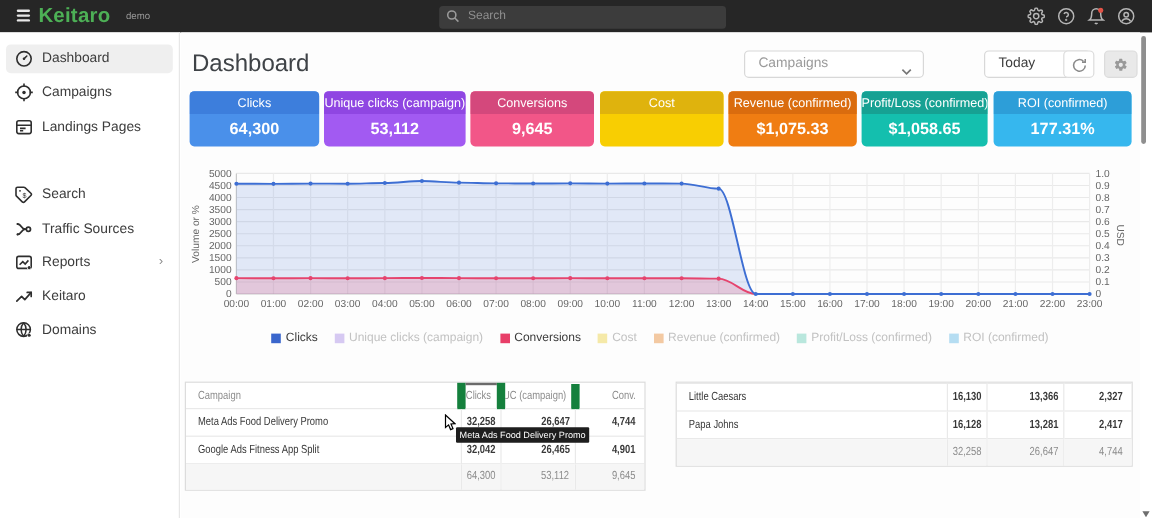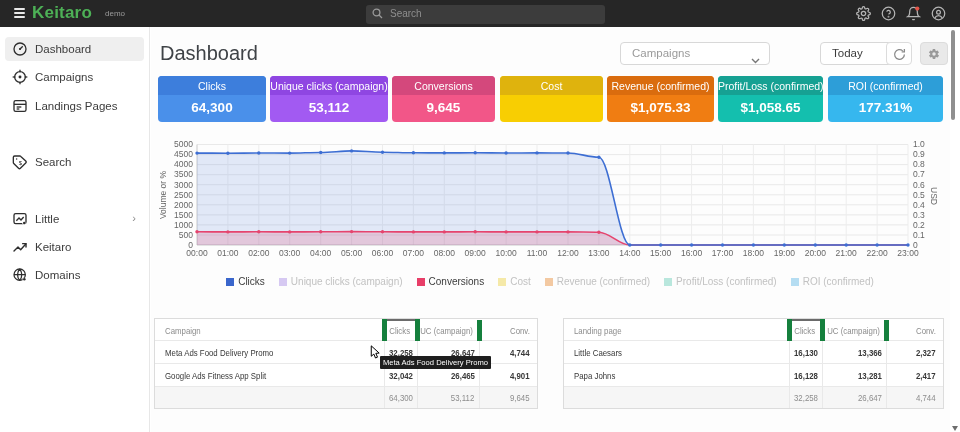--- a/index.html
+++ b/index.html
@@ -27,21 +27,21 @@
 .btn{position:absolute;top:42px;height:23px;border:1px solid #dcdcdc;border-radius:4px;text-align:center;color:#777;}
 .card{position:absolute;top:76px;height:46px;border-radius:4px;color:#fff;text-align:center;overflow:hidden;}
 .card .lb{height:19px;line-height:20px;font-size:10.5px;white-space:nowrap;}
 .card .vl{height:27px;line-height:26px;font-size:13.5px;font-weight:700;}
 #legend{position:absolute;left:150px;top:276px;width:800px;display:flex;justify-content:center;gap:14px;font-size:10px;color:#c2c2c2;}
 #legend .it{display:flex;align-items:center;gap:4px;white-space:nowrap;}
 #legend .sw{width:8px;height:8px;display:inline-block;}
 #legend .on{color:#3c3c3c;}
 .tbl{position:absolute;top:318px;background:#fff;border:1px solid #dcdcdc;font-size:11.5px;color:#3c3c3c;}
 .tbl table{border-collapse:collapse;width:100%;table-layout:fixed;}
-.tbl th{font-weight:400;color:#8c8c8c;height:20px;font-size:9.8px;white-space:nowrap;text-align:right;padding:0 3px 0 0;border-right:5px solid #15803d;overflow:hidden;}
+.tbl th{font-weight:400;color:#8c8c8c;height:20px;font-size:9.8px;white-space:nowrap;text-align:right;padding:0 3px 0 0;border-right:7px solid #15803d;overflow:hidden;}
 .tbl th.fc{text-align:left;padding-left:10px;}
 .tbl th.lc{border-right:none;}
 .tbl td{height:23px;text-align:center;padding:0 3px 0 0;border-top:1px solid #e9e9e9;border-right:1px solid #e9e9e9;font-weight:700;color:#383838;font-size:9.8px;white-space:nowrap;overflow:hidden;}
 .tbl td.fc{text-align:left;padding-left:10px;font-weight:400;}
 .tbl td.lc{border-right:none;padding-right:4px;text-decoration:underline;}
 .tbl tr.ft td{background:#f6f6f6;color:#8c8c8c;font-weight:400;height:22px;}
 .tbl th.sorted{border-top:2px solid #6b6b6b;}
 .tbl th,.tbl td{position:relative;}
 .cx{position:absolute;right:4px;top:50%;transform:translateY(-50%) scaleX(0.8);transform-origin:100% 50%;white-space:nowrap;}
 .fc .cx{left:10px;right:auto;transform-origin:0 50%;}
@@ -119,28 +119,38 @@
       <span class="t">Landings Pages</span>
     </div>
 <div class="sitem" style="top:123.2px">
       <svg width="16" height="16" viewBox="0 0 24 24" fill="none" stroke="#2e2e2e" stroke-width="2">
         <path d="M20.6 13.4L12.6 21.4a2 2 0 0 1-2.8 0L2.6 14.2a2 2 0 0 1-.6-1.4V5a2 2 0 0 1 2-2h7.8a2 2 0 0 1 1.4.6l7.4 7a2 2 0 0 1 0 2.8z"></path>
         <circle cx="7" cy="7.5" r="1.1" fill="#2e2e2e" stroke="none"></circle>
         <text x="12.7" y="16.5" font-size="9" fill="#2e2e2e" stroke="none" text-anchor="middle" font-family="Liberation Sans">$</text>
       </svg>
       <span class="t">Search</span>
     </div>
+<div class="sitem" style="top:151.5px">
+      <svg width="16" height="16" viewBox="0 0 24 24" fill="none" stroke="#2e2e2e" stroke-width="2.2" stroke-linecap="round">
+        <path d="M4 5.5c5 0 4 6 9.5 6.5"></path>
+        <path d="M4 18.5c5 0 4-6 9.5-6.5"></path>
+        <circle cx="4" cy="5.5" r="1.3" fill="#2e2e2e" stroke="none"></circle>
+        <circle cx="4" cy="18.5" r="1.3" fill="#2e2e2e" stroke="none"></circle>
+        <circle cx="17.5" cy="12" r="2.6"></circle>
+      </svg>
+      <span class="t">Traffic Sources</span>
+    </div>
 <div class="sitem" style="top:179.8px">
       <svg width="16" height="16" viewBox="0 0 24 24" fill="none" stroke="#2e2e2e" stroke-width="2">
         <rect x="3" y="4" width="18" height="15" rx="2.5"></rect>
         <path d="M6.5 14.5l4-4 3 3 4-4.5"></path>
         <circle cx="18.2" cy="18.2" r="2.6" fill="#fff" stroke="none"></circle>
         <circle cx="18.5" cy="18" r="2" fill="#2e2e2e" stroke="none"></circle>
       </svg>
-      <span class="t">Little</span>
+      <span class="t">Reports</span>
       <span class="chev">›</span>
     </div>
 <div class="sitem" style="top:208.1px">
       <svg width="16" height="16" viewBox="0 0 24 24" fill="none" stroke="#2e2e2e" stroke-width="2.1" stroke-linecap="round" stroke-linejoin="round">
         <path d="M3 18l6-6 4 4 8-9"></path>
         <path d="M16 7h5v5"></path>
       </svg>
       <span class="t">Keitaro</span>
     </div>
 <div class="sitem" style="top:236.4px">
@@ -405,34 +415,20 @@
   </div>
 <div class="tbl" style="left:563px;width:381px;">
     <table>
 <colgroup>
         <col style="width:225px">
         <col style="width:33px">
         <col style="width:64px">
         <col>
       </colgroup>
 <tbody>
-        <tr>
-          <th class="fc">
-            <span class="cx">Landing page</span>
-          </th>
-          <th class="sorted">
-            <span class="cx">Clicks</span>
-          </th>
-          <th>
-            <span class="cx">UC (campaign)</span>
-          </th>
-          <th class="lc">
-            <span class="cx">Conv.</span>
-          </th>
-        </tr>
 <tr>
           <td class="fc">
             <span class="cx">Little Caesars</span>
           </td>
           <td>
             <span class="cx">16,130</span>
           </td>
           <td>
             <span class="cx">13,366</span>
           </td>

